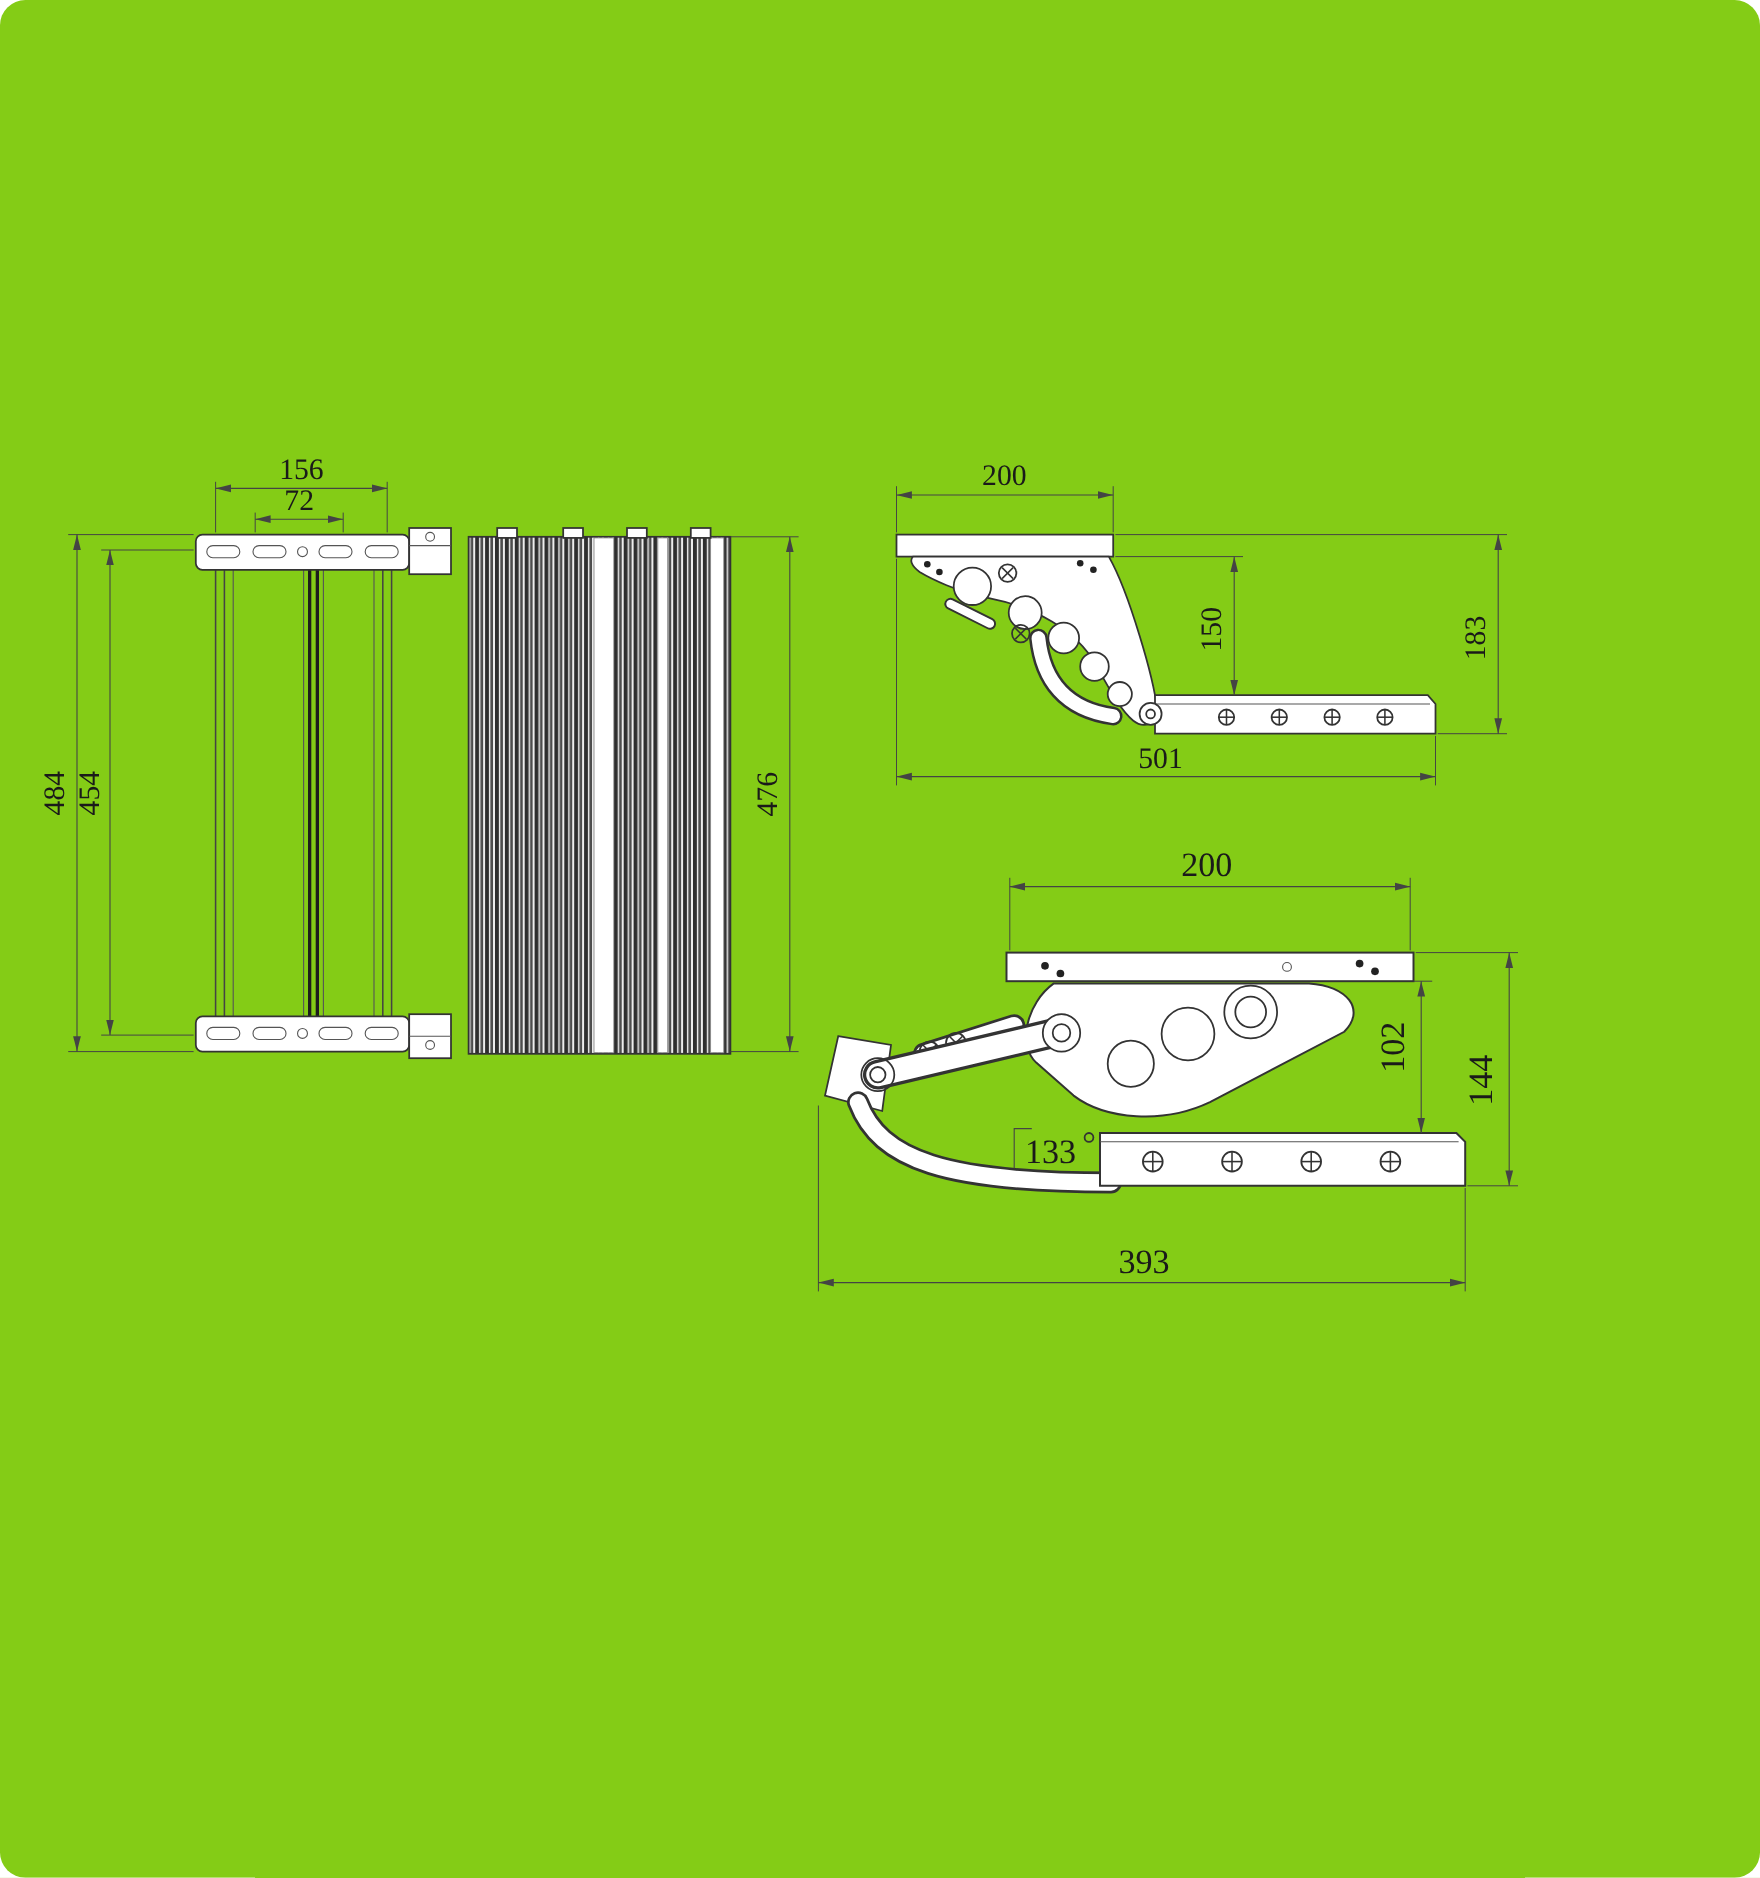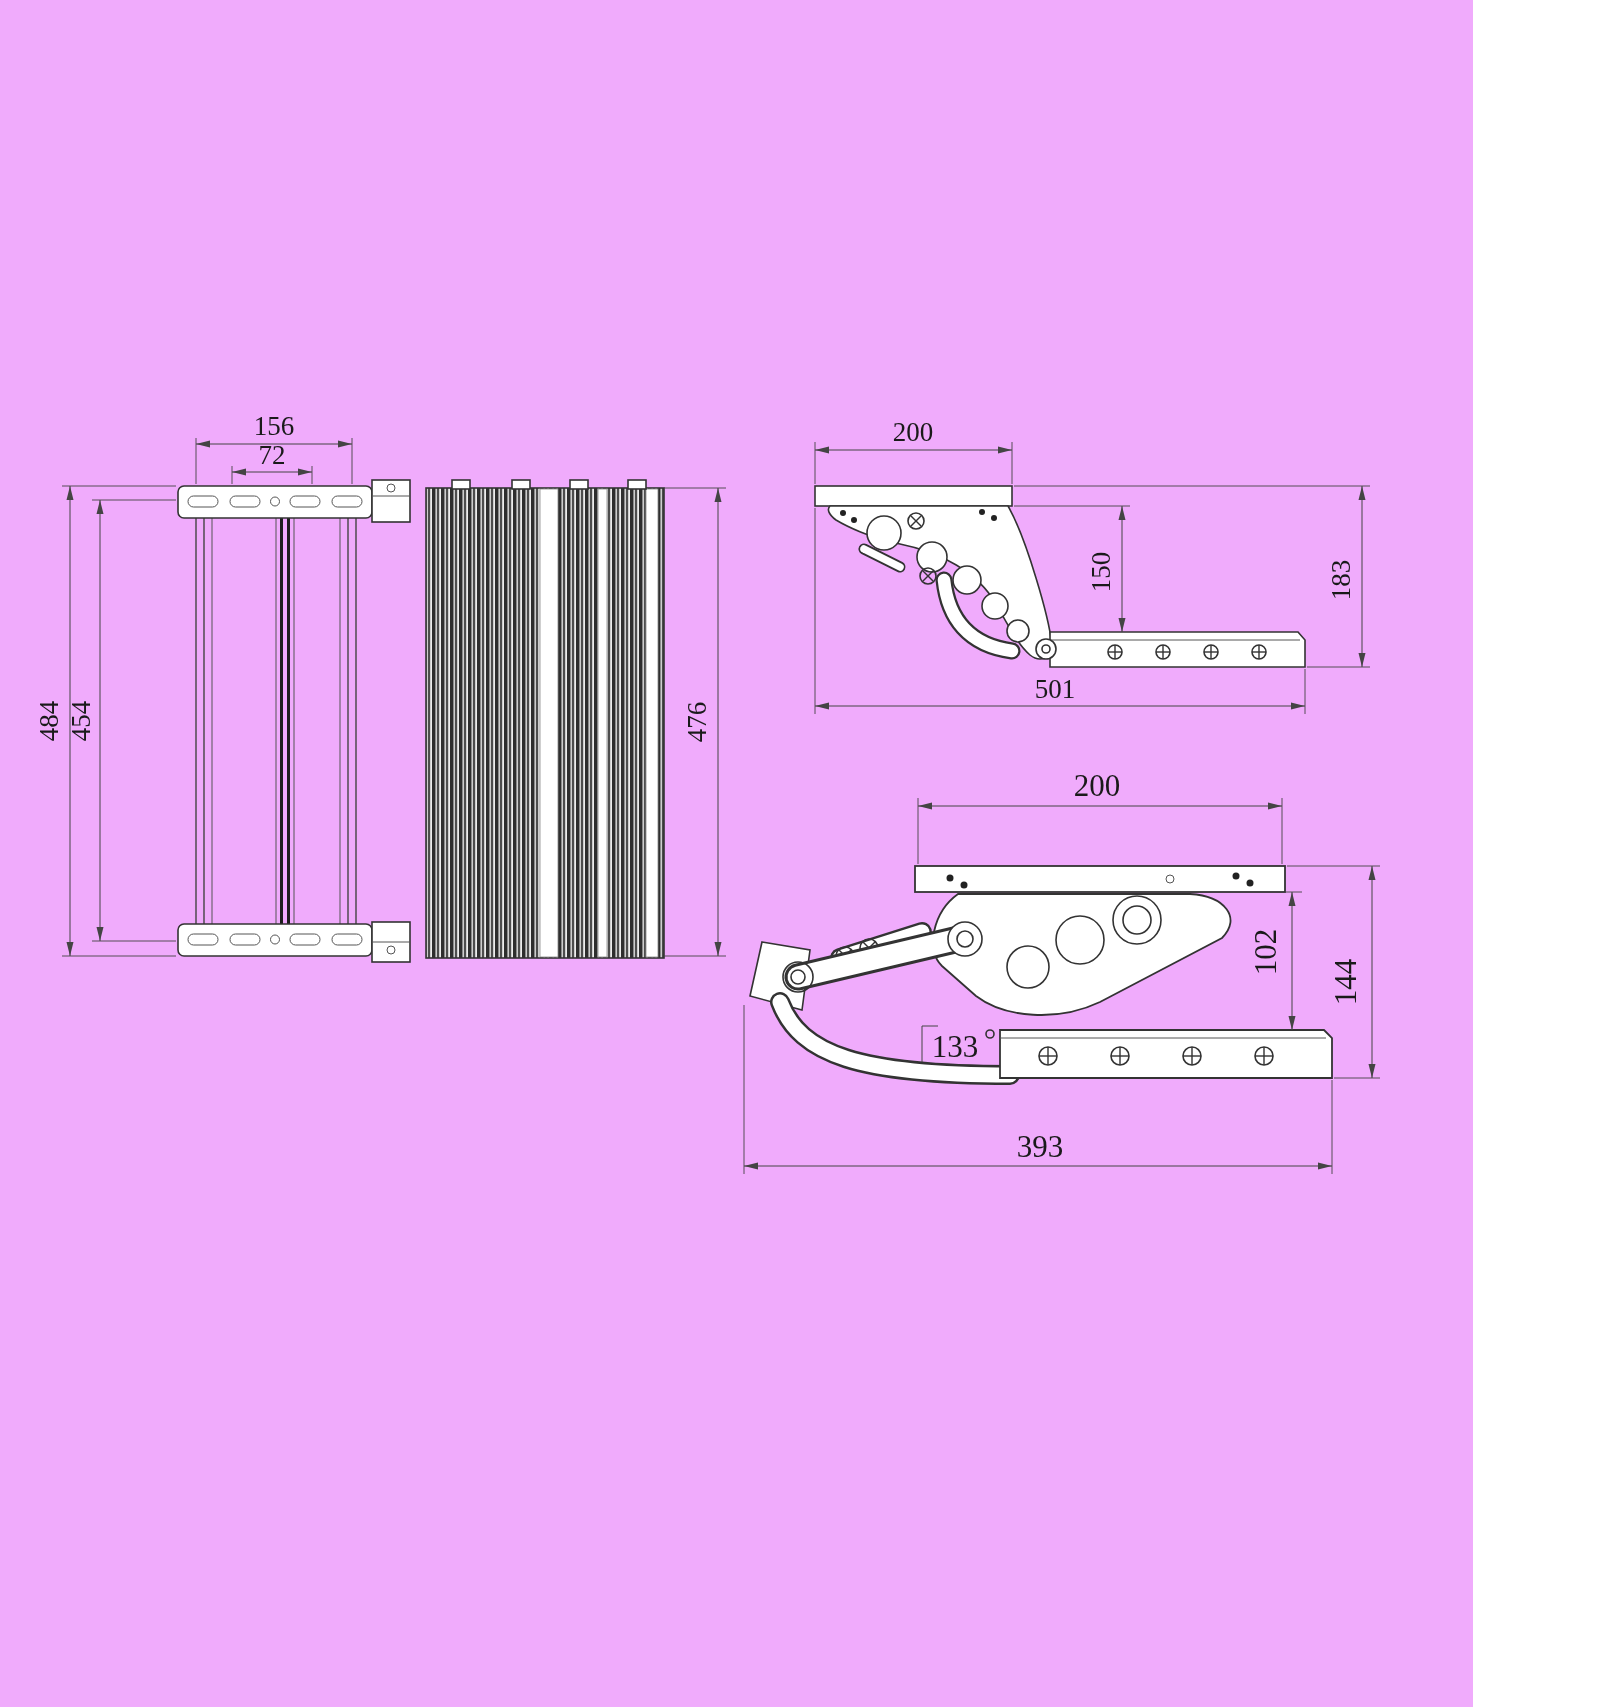--- a/index.html
+++ b/index.html
@@ -1,16 +1,16 @@
 <!DOCTYPE html>
 <html><head>
 <meta charset="utf-8">
 <style>
   html,body { margin:0; padding:0; background:#ffffff; }
-  .stage { width:1473px; height:1707px; background:#f0abfc; position:relative; font-family:"Liberation Serif", serif; }
+  .stage { width:1600px; height:1707px; background:#84cc16; position:relative; font-family:"Liberation Serif", serif;border-radius:23px; }
   svg { display:block; }
   .obj   { fill:#ffffff; stroke:#333333; stroke-width:1.6; }
   .objthick { fill:#ffffff; stroke:#333333; stroke-width:1.8; }
   .edge  { fill:none; stroke:#333333; stroke-width:1.6; }
   .thin  { fill:none; stroke:#555555; stroke-width:1; }
   .rail  { fill:none; stroke:#444444; stroke-width:1.4; }
   .railheavy { fill:none; stroke:#1d1d1d; stroke-width:3; }
   .dimline { fill:none; stroke:#444444; stroke-width:1; }
   .ext   { fill:none; stroke:#444444; stroke-width:0.9; }
   .dimtext { font-family:"Liberation Serif", serif; font-size:27px; fill:#1a1a1a; }

